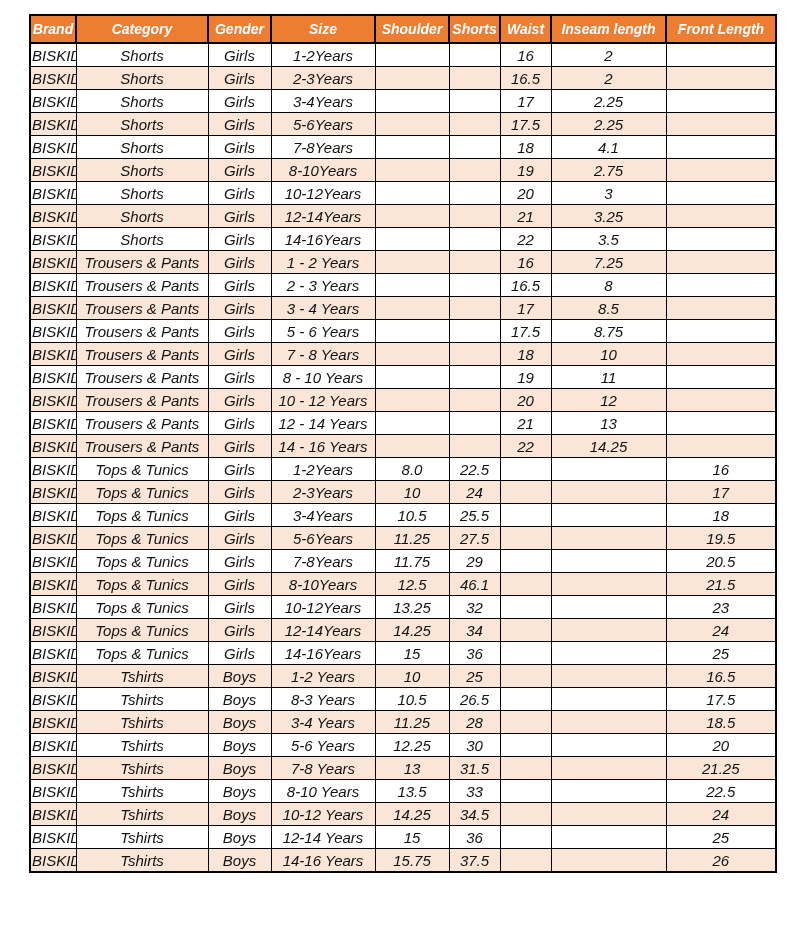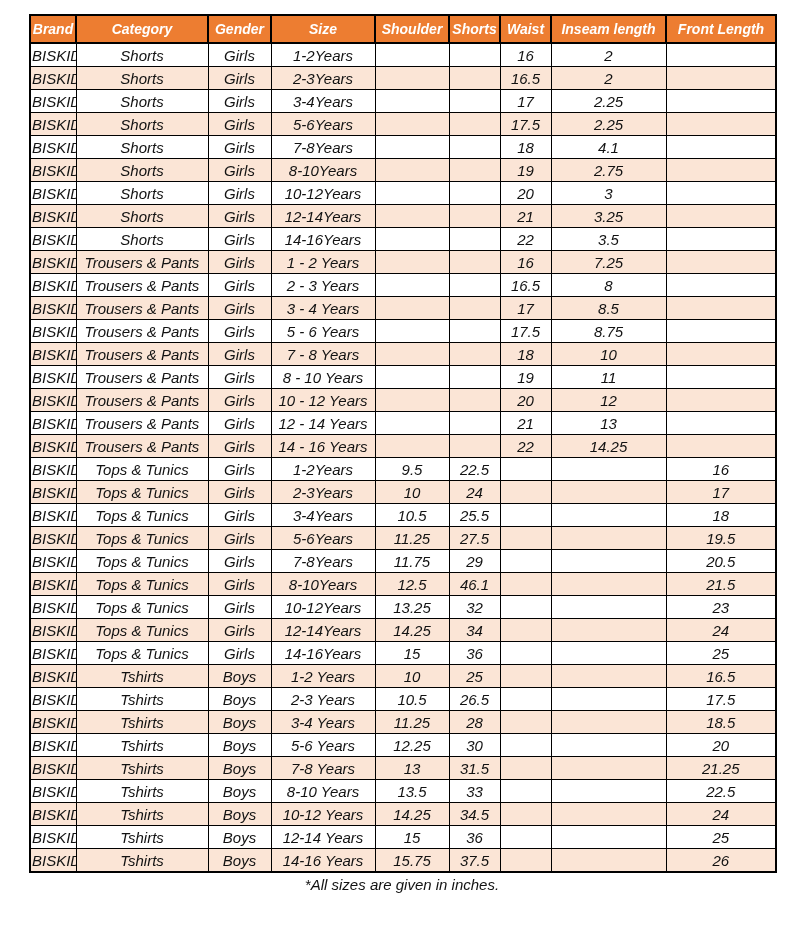--- a/index.html
+++ b/index.html
@@ -292,21 +292,21 @@
           <td></td>
           <td>22</td>
           <td>14.25</td>
           <td></td>
         </tr>
         <tr>
           <td>BISKID</td>
           <td>Tops &amp; Tunics</td>
           <td>Girls</td>
           <td>1-2Years</td>
-          <td>9.5</td>
+          <td>8.0</td>
           <td>22.5</td>
           <td></td>
           <td></td>
           <td>16</td>
         </tr>
         <tr class="alt">
           <td>BISKID</td>
           <td>Tops &amp; Tunics</td>
           <td>Girls</td>
           <td>2-3Years</td>
@@ -401,21 +401,21 @@
           <td>10</td>
           <td>25</td>
           <td></td>
           <td></td>
           <td>16.5</td>
         </tr>
         <tr>
           <td>BISKID</td>
           <td>Tshirts</td>
           <td>Boys</td>
-          <td>2-3 Years</td>
+          <td>8-3 Years</td>
           <td>10.5</td>
           <td>26.5</td>
           <td></td>
           <td></td>
           <td>17.5</td>
         </tr>
         <tr class="alt">
           <td>BISKID</td>
           <td>Tshirts</td>
           <td>Boys</td>
@@ -487,14 +487,13 @@
           <td>Boys</td>
           <td>14-16 Years</td>
           <td>15.75</td>
           <td>37.5</td>
           <td></td>
           <td></td>
           <td>26</td>
         </tr>
       </tbody>
   </table>
-  <div class="footnote">*All sizes are given in inches.</div>
 </div>
 
 </body></html>

